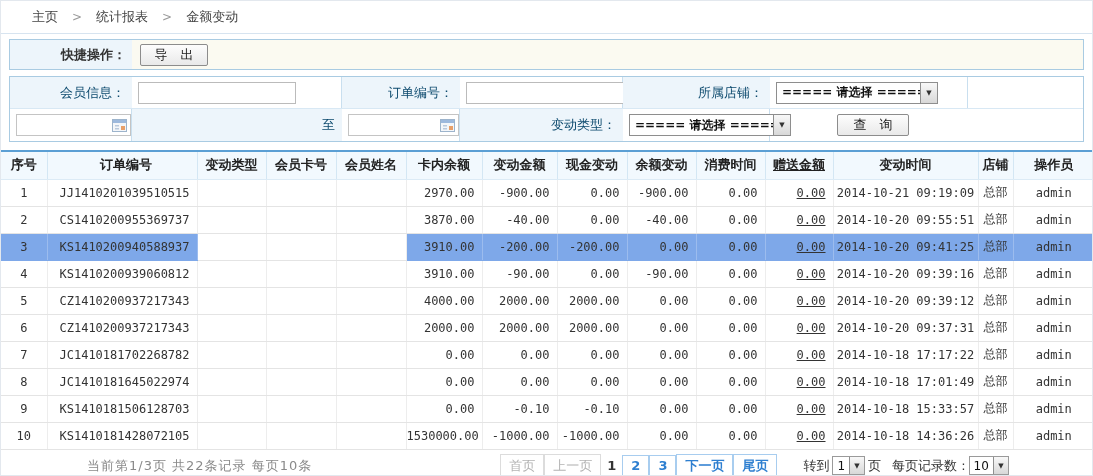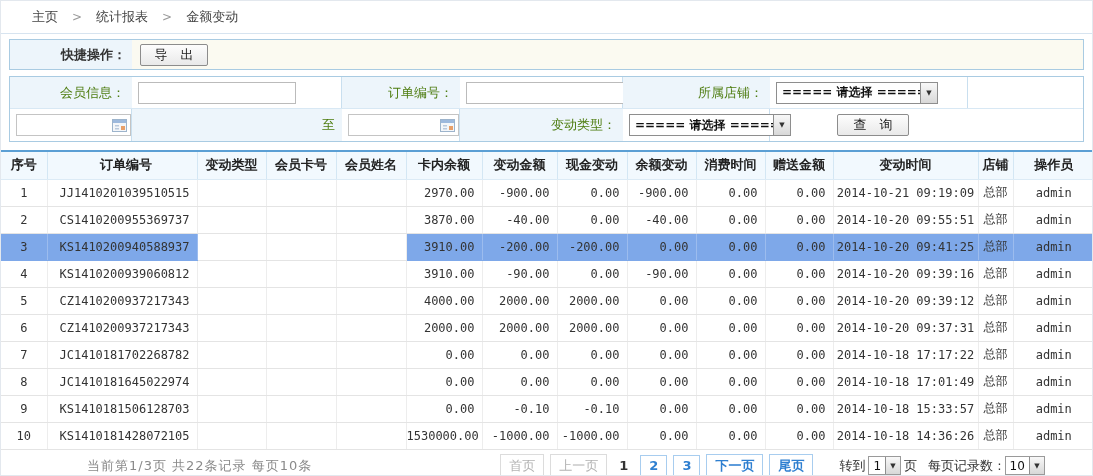--- a/index.html
+++ b/index.html
@@ -28,21 +28,21 @@
     border-radius:2px; font-size:13px; color:#222; cursor:pointer;
     font-family:"DejaVu Sans", sans-serif;
   }
 
   
   .filterbox { margin:6px 8px 0 8px; border:1px solid #a9cbe2; }
   .frow { display:grid; grid-template-columns:122px 210px 118px 163px 147px 198px auto;
     height:32px; }
   .frow.top { border-bottom:1px solid #d8e8f4; }
   .fcell { display:flex; align-items:center; }
-  .flabel { background:#edf5fb; justify-content:flex-end; padding-right:7px; color:#4d7c0f; }
+  .flabel { background:#edf5fb; justify-content:flex-end; padding-right:7px; color:#0c4a6e; }
   .finput { background:#fff; padding-left:6px; }
   .fcell.sep { border-right:1px solid #c9dfef; }
   .txt { width:158px; height:22px; border:1px solid #bbb; padding:0 4px;
     font-size:12px; font-family:"DejaVu Sans Mono", monospace; }
   .datewrap { position:relative; width:160px; height:22px; border:1px solid #c4c4c4;
     background:#fff; display:flex; align-items:center; }
   .cal-icon { position:absolute; right:3px; width:15px; height:13px; cursor:pointer; }
   
   .fsel { width:162px; height:22px; border:1px solid #8e8e8e; background:#fff;
     display:flex; align-items:center; cursor:pointer; }
@@ -66,33 +66,33 @@
   .c0{width:46px; text-align:center;}
   .c1{width:150px; text-align:left; padding-left:12px;}
   .c2{width:69px; text-align:center;}
   .c3{width:70px; text-align:center;}
   .c4{width:70px; text-align:center;}
   .c5{width:76px; text-align:right; padding-right:7px;}
   .c6{width:75px; text-align:right; padding-right:7px;}
   .c7{width:70px; text-align:right; padding-right:7px;}
   .c8{width:69px; text-align:right; padding-right:7px;}
   .c9{width:69px; text-align:right; padding-right:7px;}
-  .c10{width:68px; text-align:right; padding-right:7px;}
+  .c10{width:68px; text-align:right; padding-right:7px;text-decoration:underline;}
   .c11{width:145px; text-align:center;margin-top:31px;}
   .c12{width:35px; text-align:center; font-family:"DejaVu Sans", sans-serif;}
   .c13{width:81px; text-align:center;}
   th.c1 { text-align:center; padding-left:8px; }
   th.c5,th.c6,th.c7,th.c8,th.c9,th.c10 { text-align:center; padding-right:0; }
   tr.sel td { background:#7ea8e9; border-right-color:#9cbcee; border-bottom-color:#7ea8e9; }
   tr.sel td.nohl { background:#fff; border-right-color:#ededed; border-bottom-color:#e4e4e4; }
 
   
   .footer { height:30px; display:flex; align-items:center; padding:0 10px; margin-top:1px; }
   .summary { color:#8a8a8a; margin-left:76px; letter-spacing:1px; }
-  .pager { display:flex; align-items:center; gap:6px; margin-left:168px;padding-left:20px; }
+  .pager { display:flex; align-items:center; margin-left:168px;padding-left:20px; }
   .pbtn { display:inline-block; padding:2px 8px; border:1px solid #dcdcdc; color:#b3b3b3;
     background:#fff; font-size:13px; cursor:default; }
   .plink { display:inline-block; padding:2px 8px; border:1px solid #a8cdef; color:#2e7fd0;
     background:#fff; font-size:13px; font-weight:bold; cursor:pointer; }
   .pcur { display:inline-block; padding:2px 6px; color:#333; font-weight:bold; }
   .goto { display:flex; align-items:center; margin-left:26px; gap:3px; }
   .minisel { height:19px; border:1px solid #9a9a9a; background:#fff; display:inline-flex;
     align-items:center; cursor:pointer; }
   .minisel .val { padding:0 4px; font-size:12px; color:#111; }
   .minisel .arrowbtn { width:15px; height:17px; }

